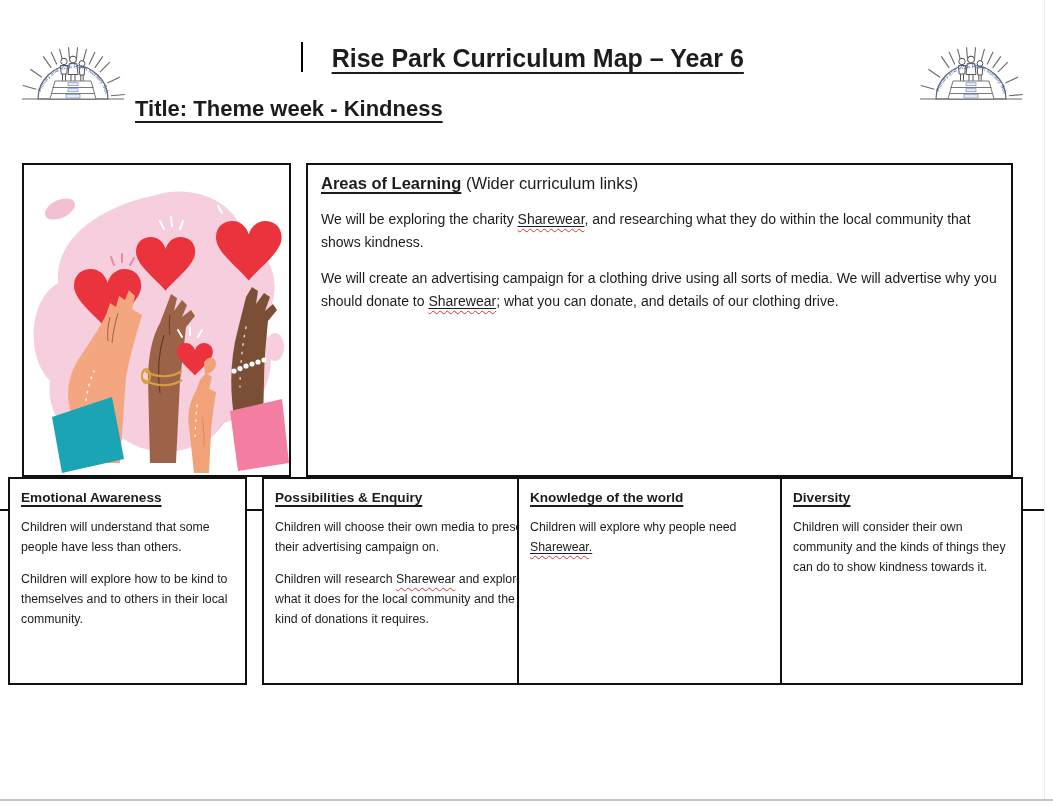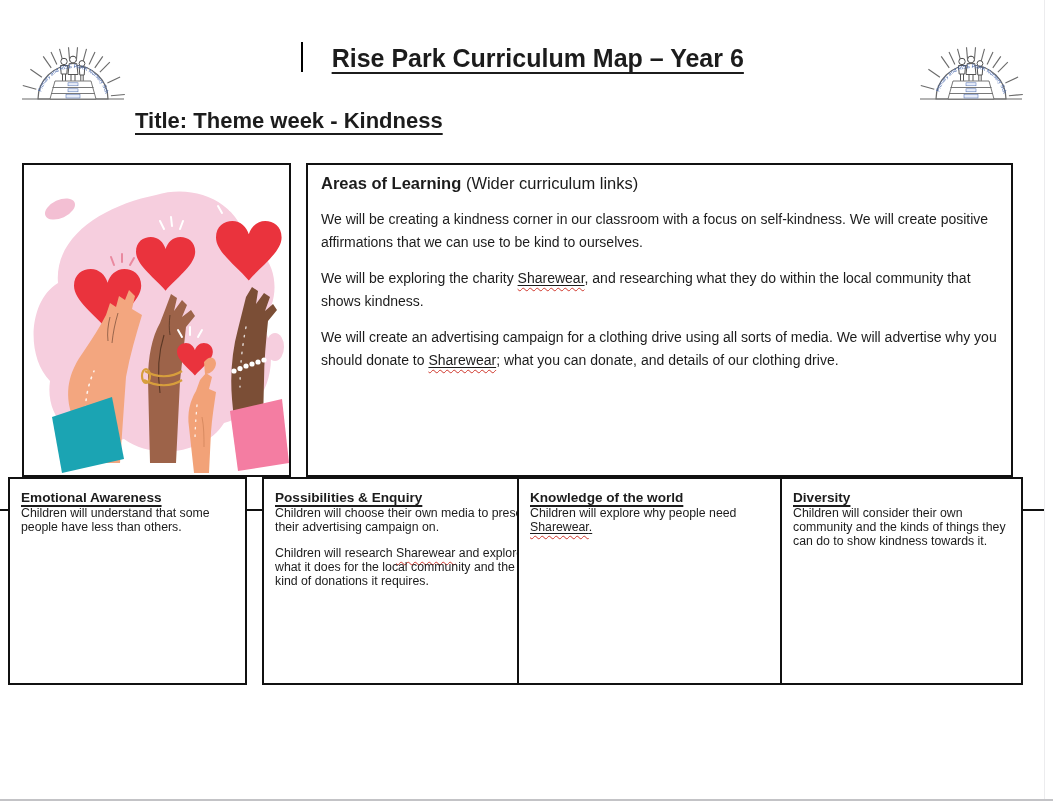--- a/index.html
+++ b/index.html
@@ -6,37 +6,37 @@
   .page{position:relative;width:1053px;height:807px;background:#fff;overflow:hidden;
         font-family:"Liberation Sans",sans-serif;color:#1c1c1c;}
   
   .logo{position:absolute;top:36px;width:106px;height:80px;}
   .logo.left{left:20px;}
   .logo.right{left:918px;}
   .title-row{position:absolute;top:42px;left:0;width:1045px;text-align:center;
              font-size:25px;font-weight:bold;white-space:nowrap;}
   .title-row .t{text-decoration:underline;text-decoration-thickness:2px;text-underline-offset:5px;padding-left:28px;}
   .cursor{display:inline-block;width:1.5px;height:30px;background:#000;vertical-align:-5px;margin-right:1px;}
-  .subtitle{position:absolute;top:108px;left:135px;font-size:22px;font-weight:bold;
+  .subtitle{position:absolute;top:96px;left:135px;font-size:22px;font-weight:bold;
             text-decoration:underline;text-decoration-thickness:2px;text-underline-offset:5px;white-space:nowrap;}
   
   .img-box{position:absolute;left:22px;top:163px;width:269px;height:314px;
            border:2px solid #111;box-sizing:border-box;background:#fff;}
   .img-box svg{display:block;width:100%;height:100%;}
   .areas-box{position:absolute;left:306px;top:163px;width:707px;height:314px;
              border:2px solid #111;box-sizing:border-box;background:#fff;padding:9px 13px;}
   .areas-head{font-size:16.5px;margin-bottom:15px;}
-  .areas-head .h{font-weight:bold;text-decoration-thickness:1.5px;text-underline-offset:3px;}
+  .areas-head .h{font-weight:bold;text-decoration:underline;text-decoration-thickness:1.5px;text-underline-offset:3px;}
   .areas-box p{font-size:14px;line-height:23px;margin:0 0 13px 0;}
   
   .lbox{position:absolute;top:477px;height:208px;border:2px solid #111;box-sizing:border-box;
         background:#fff;padding:9px 11px;}
-  .lbox .h{display:inline-block;font-size:13.6px;font-weight:bold;margin-bottom:1px;
+  .lbox .h{display:inline-block;font-size:13.6px;font-weight:bold;margin-bottom:12px;
            text-decoration:underline;text-decoration-thickness:1.5px;text-underline-offset:3px;}
-  .lbox p{font-size:12.3px;line-height:14px;margin:0 0 12px 0;}
+  .lbox p{font-size:12.3px;line-height:20px;margin:0 0 12px 0;}
   #lbox1{left:8px;width:239px;}
   #lbox2{left:262px;width:290px;}
   #lbox3{left:517px;width:296px;}
   #lbox4{left:780px;width:243px;}
   .conn{position:absolute;top:509px;height:2px;background:#111;}
   #conn0{left:0;width:8px;}
   #conn1{left:247px;width:15px;}
   #conn2{left:504px;width:13px;}
   #conn3{left:761px;width:19px;}
   #conn4{left:1023px;width:22px;}
@@ -201,34 +201,34 @@
           <path d="M 98 97 L 98 89"></path>
           <path d="M 106 100 L 110 93"></path>
       </g>
     </svg>
   </div>
 
   <div class="areas-box">
     <div class="areas-head">
       <span class="h">Areas of Learning</span><span> (Wider curriculum links)</span>
     </div>
-    <p><span>We will be creating a kindness corner in our classroom with a focus on self-kindness. We will create positive affirmations that we can use to be kind to ourselves.</span></p>
     <p><span>We will be exploring the charity </span><span class="squiggle"><span class="u">Sharewear</span></span><span>, and researching what they do within the local community that shows kindness.</span></p>
     <p><span>We will create an advertising campaign for a clothing drive using all sorts of media. We will advertise why you should donate to </span><span class="squiggle"><span class="u">Sharewear</span></span><span>; what you can donate, and details of our clothing drive.</span></p>
   </div>
 
   <div class="conn" id="conn0"></div>
   <div class="conn" id="conn1"></div>
   <div class="conn" id="conn2"></div>
   <div class="conn" id="conn3"></div>
   <div class="conn" id="conn4"></div>
 
   <div class="lbox" id="lbox1">
     <span class="h">Emotional Awareness</span>
     <p><span>Children will understand that some people have less than others.</span></p>
+    <p><span>Children will explore how to be kind to themselves and to others in their local community.</span></p>
   </div>
 
   <div class="lbox" id="lbox2">
     <span class="h">Possibilities &amp; Enquiry</span>
     <p><span>Children will choose their own media to present their advertising campaign on.</span></p>
     <p><span>Children will research </span><span class="squiggle"><span>Sharewear</span></span><span> and explore what it does for the local community and the kind of donations it requires.</span></p>
   </div>
 
   <div class="lbox" id="lbox3">
     <span class="h">Knowledge of the world</span>

